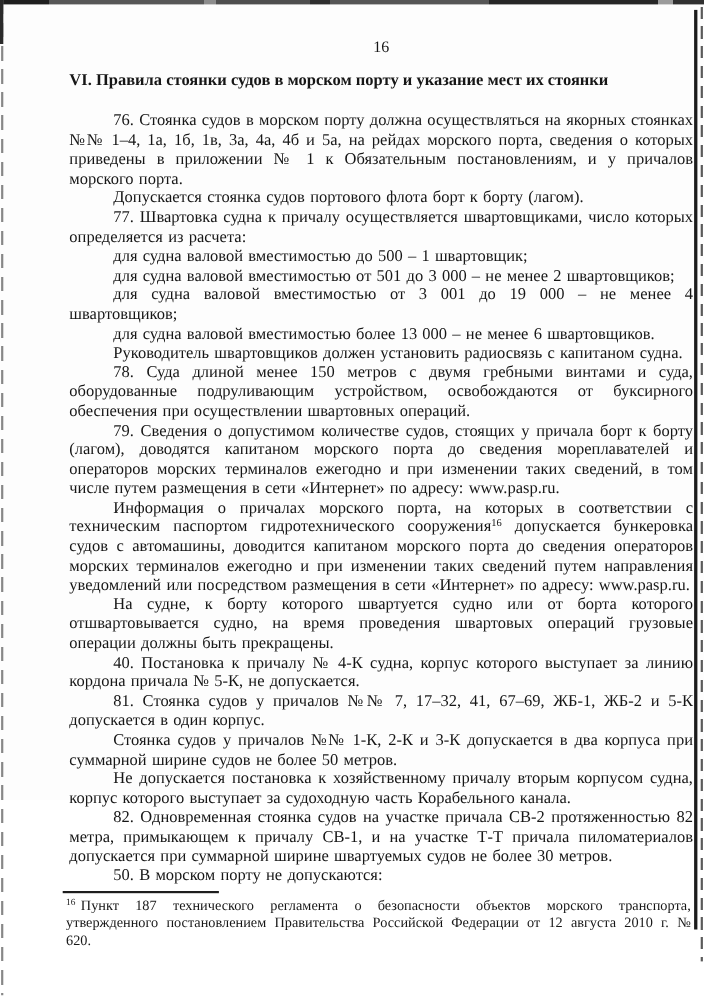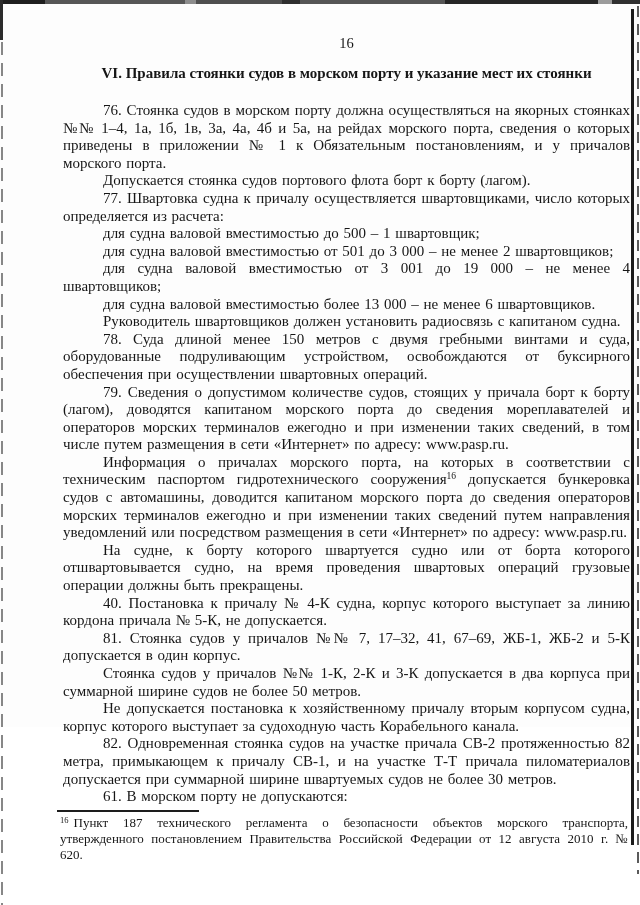--- a/index.html
+++ b/index.html
@@ -57,21 +57,21 @@
     padding-top: 36px;
     margin: 0 10px 0 63px;
     width: 567px;
     text-align: center;
     font-size: 14.5px;
     line-height: 15px;
   }
   .heading {
     margin: 14px 2px 0 63px;
     width: 567px;
-    text-align: center;
+    text-align: left;
     font-weight: bold;
     font-size: 15px;
     line-height: 17px;
   }
   .content {
     margin: 20px 12px 0 63px;
     width: 567px;
   }
   .content p {
     margin: 0;
@@ -131,21 +131,21 @@
     <p>Руководитель швартовщиков должен установить радиосвязь с капитаном судна.</p>
     <p>78. Суда длиной менее 150 метров с двумя гребными винтами и суда, оборудованные подруливающим устройством, освобождаются от буксирного обеспечения при осуществлении швартовных операций.</p>
     <p>79. Сведения о допустимом количестве судов, стоящих у причала борт к борту (лагом), доводятся капитаном морского порта до сведения мореплавателей и операторов морских терминалов ежегодно и при изменении таких сведений, в том числе путем размещения в сети «Интернет» по адресу: www.pasp.ru.</p>
     <p><span>Информация о причалах морского порта, на которых в соответствии с техническим паспортом гидротехнического сооружения</span><sup class="ref">16</sup><span> допускается бункеровка судов с автомашины, доводится капитаном морского порта до сведения операторов морских терминалов ежегодно и при изменении таких сведений путем направления уведомлений или посредством размещения в сети «Интернет» по адресу: www.pasp.ru.</span></p>
     <p>На судне, к борту которого швартуется судно или от борта которого отшвартовывается судно, на время проведения швартовых операций грузовые операции должны быть прекращены.</p>
     <p>40. Постановка к причалу № 4-К судна, корпус которого выступает за линию кордона причала № 5-К, не допускается.</p>
     <p>81. Стоянка судов у причалов №№ 7, 17–32, 41, 67–69, ЖБ-1, ЖБ-2 и 5-К допускается в один корпус.</p>
     <p>Стоянка судов у причалов №№ 1-К, 2-К и 3-К допускается в два корпуса при суммарной ширине судов не более 50 метров.</p>
     <p>Не допускается постановка к хозяйственному причалу вторым корпусом судна, корпус которого выступает за судоходную часть Корабельного канала.</p>
     <p>82. Одновременная стоянка судов на участке причала СВ-2 протяженностью 82 метра, примыкающем к причалу СВ-1, и на участке Т-Т причала пиломатериалов допускается при суммарной ширине швартуемых судов не более 30 метров.</p>
-    <p>61. В морском порту не допускаются:</p>
+    <p>50. В морском порту не допускаются:</p>
   </div>
 
   <div class="footnote-block">
     <div class="footnote-rule"></div>
     <p class="footnote"><sup class="ref">16</sup><span>Пункт 187 технического регламента о безопасности объектов морского транспорта, утвержденного постановлением Правительства Российской Федерации от 12 августа 2010 г. № 620.</span></p>
   </div>
 
 </div>
 
 </body></html>

